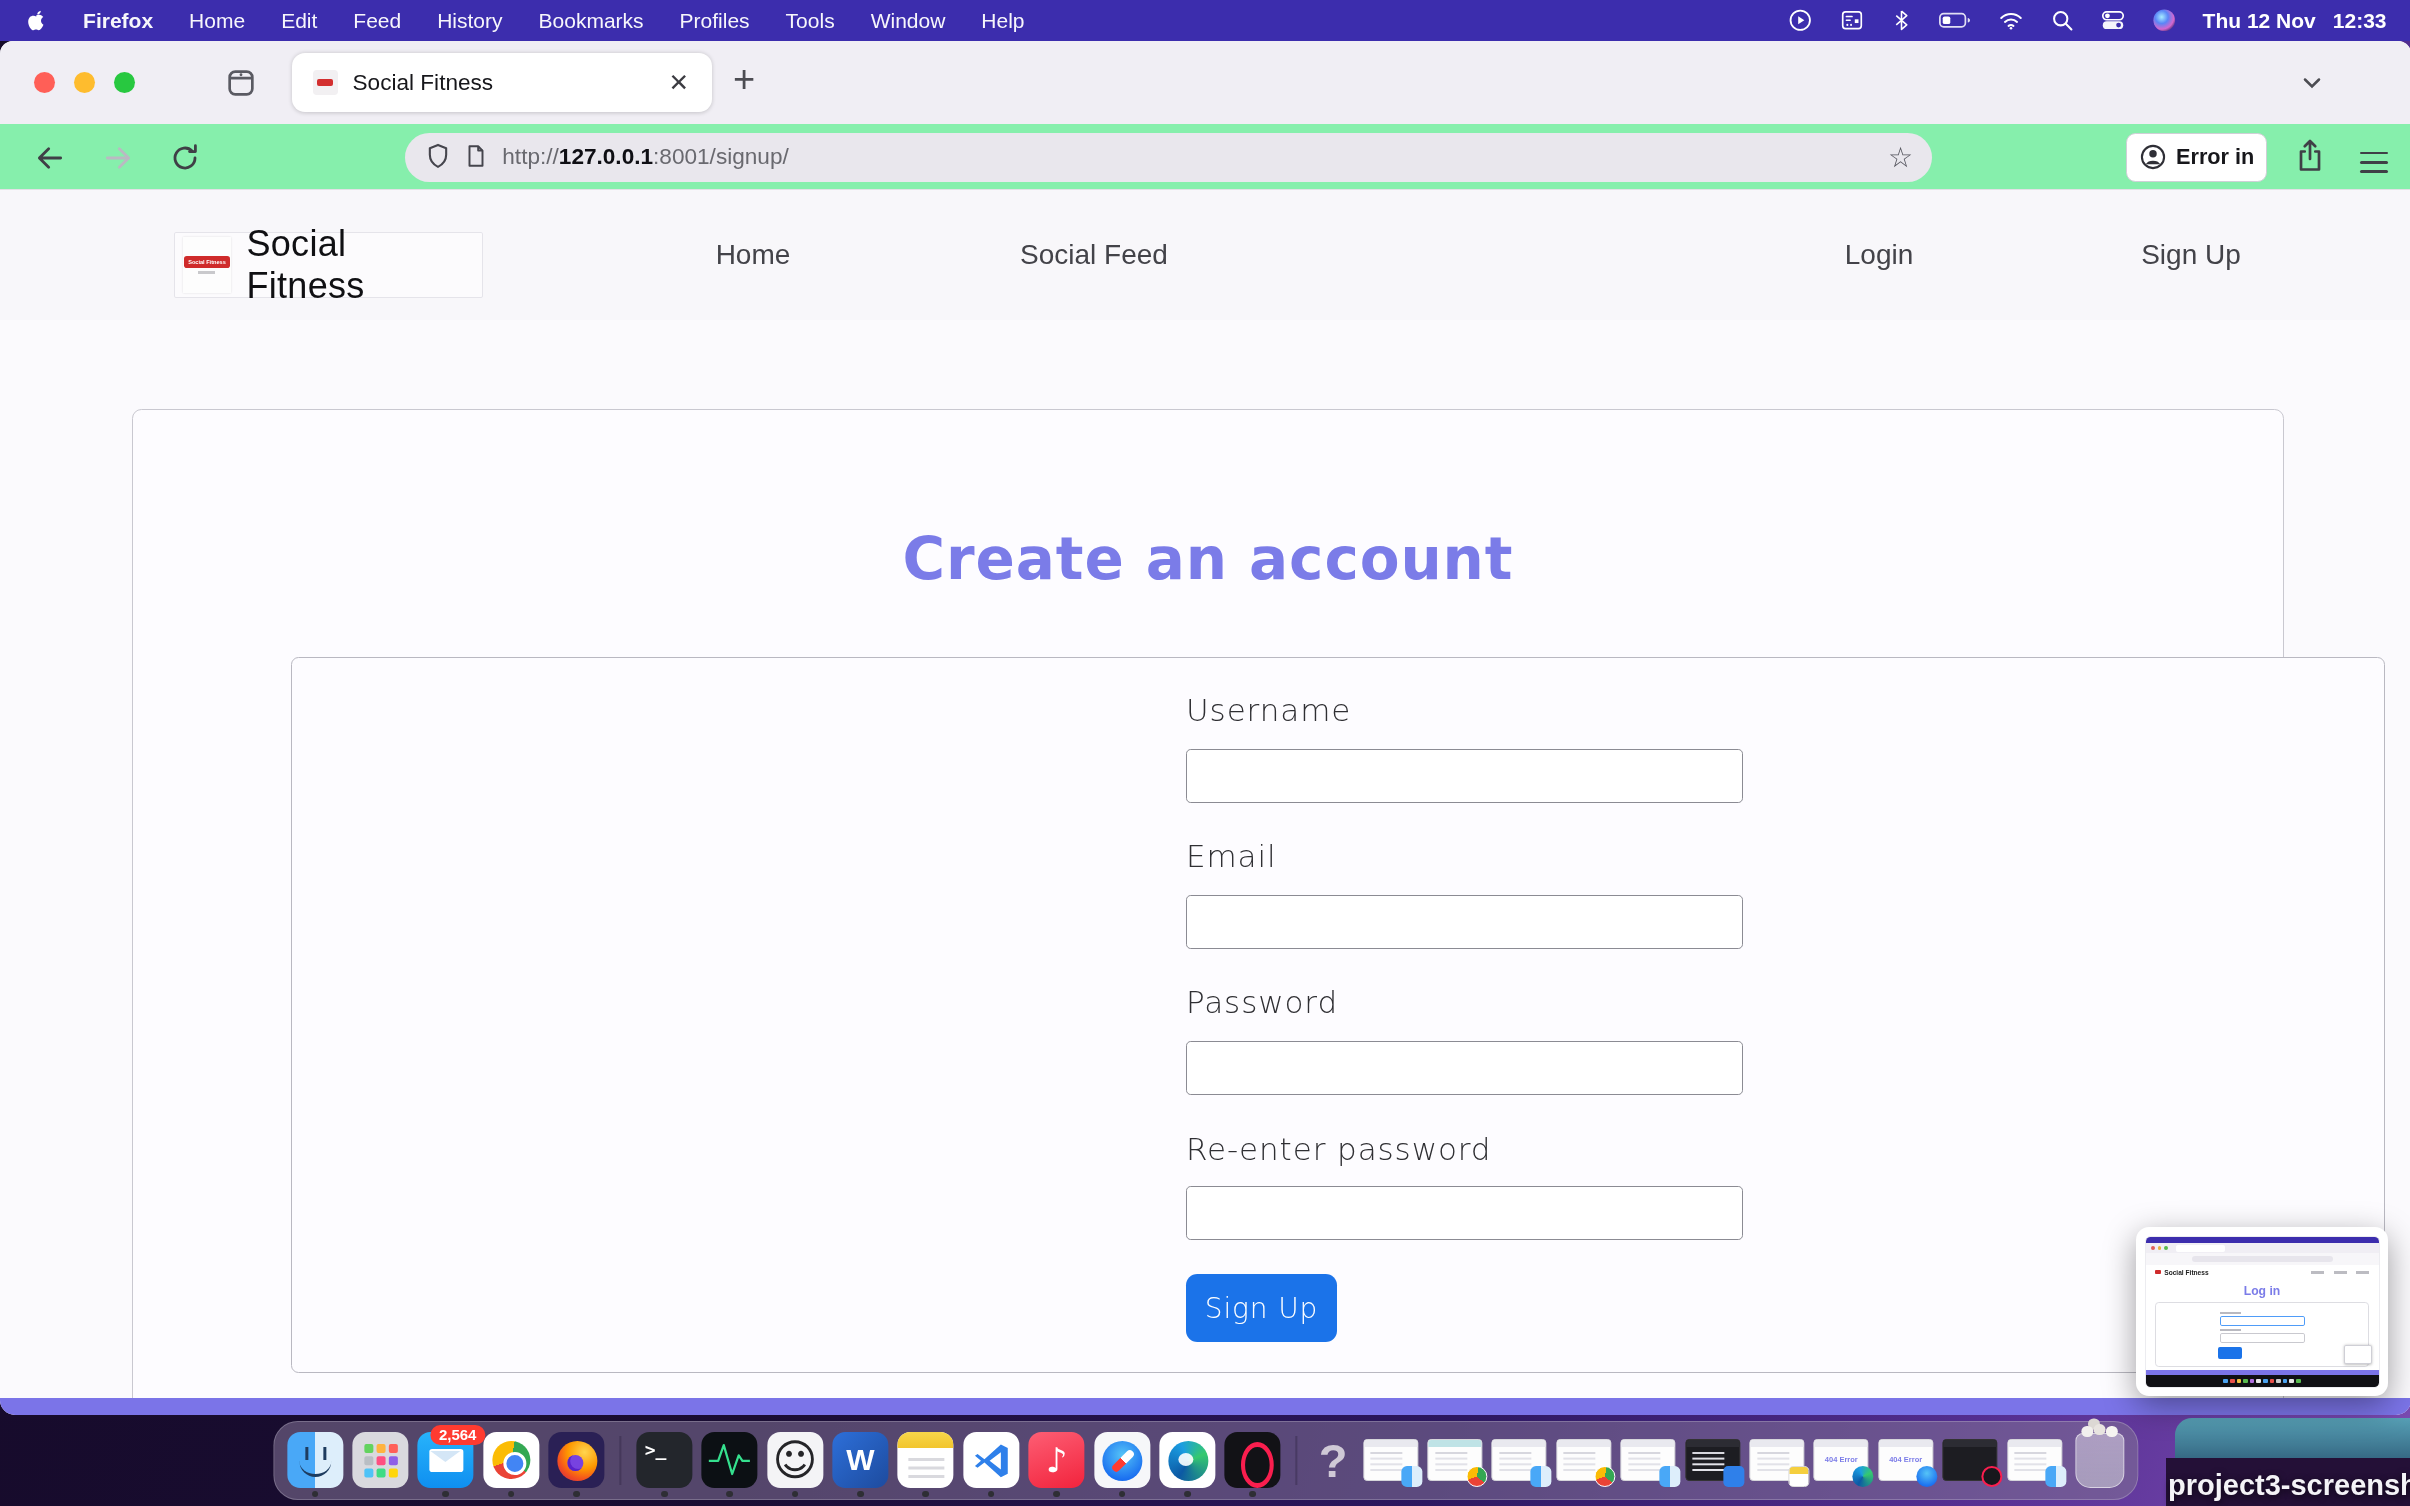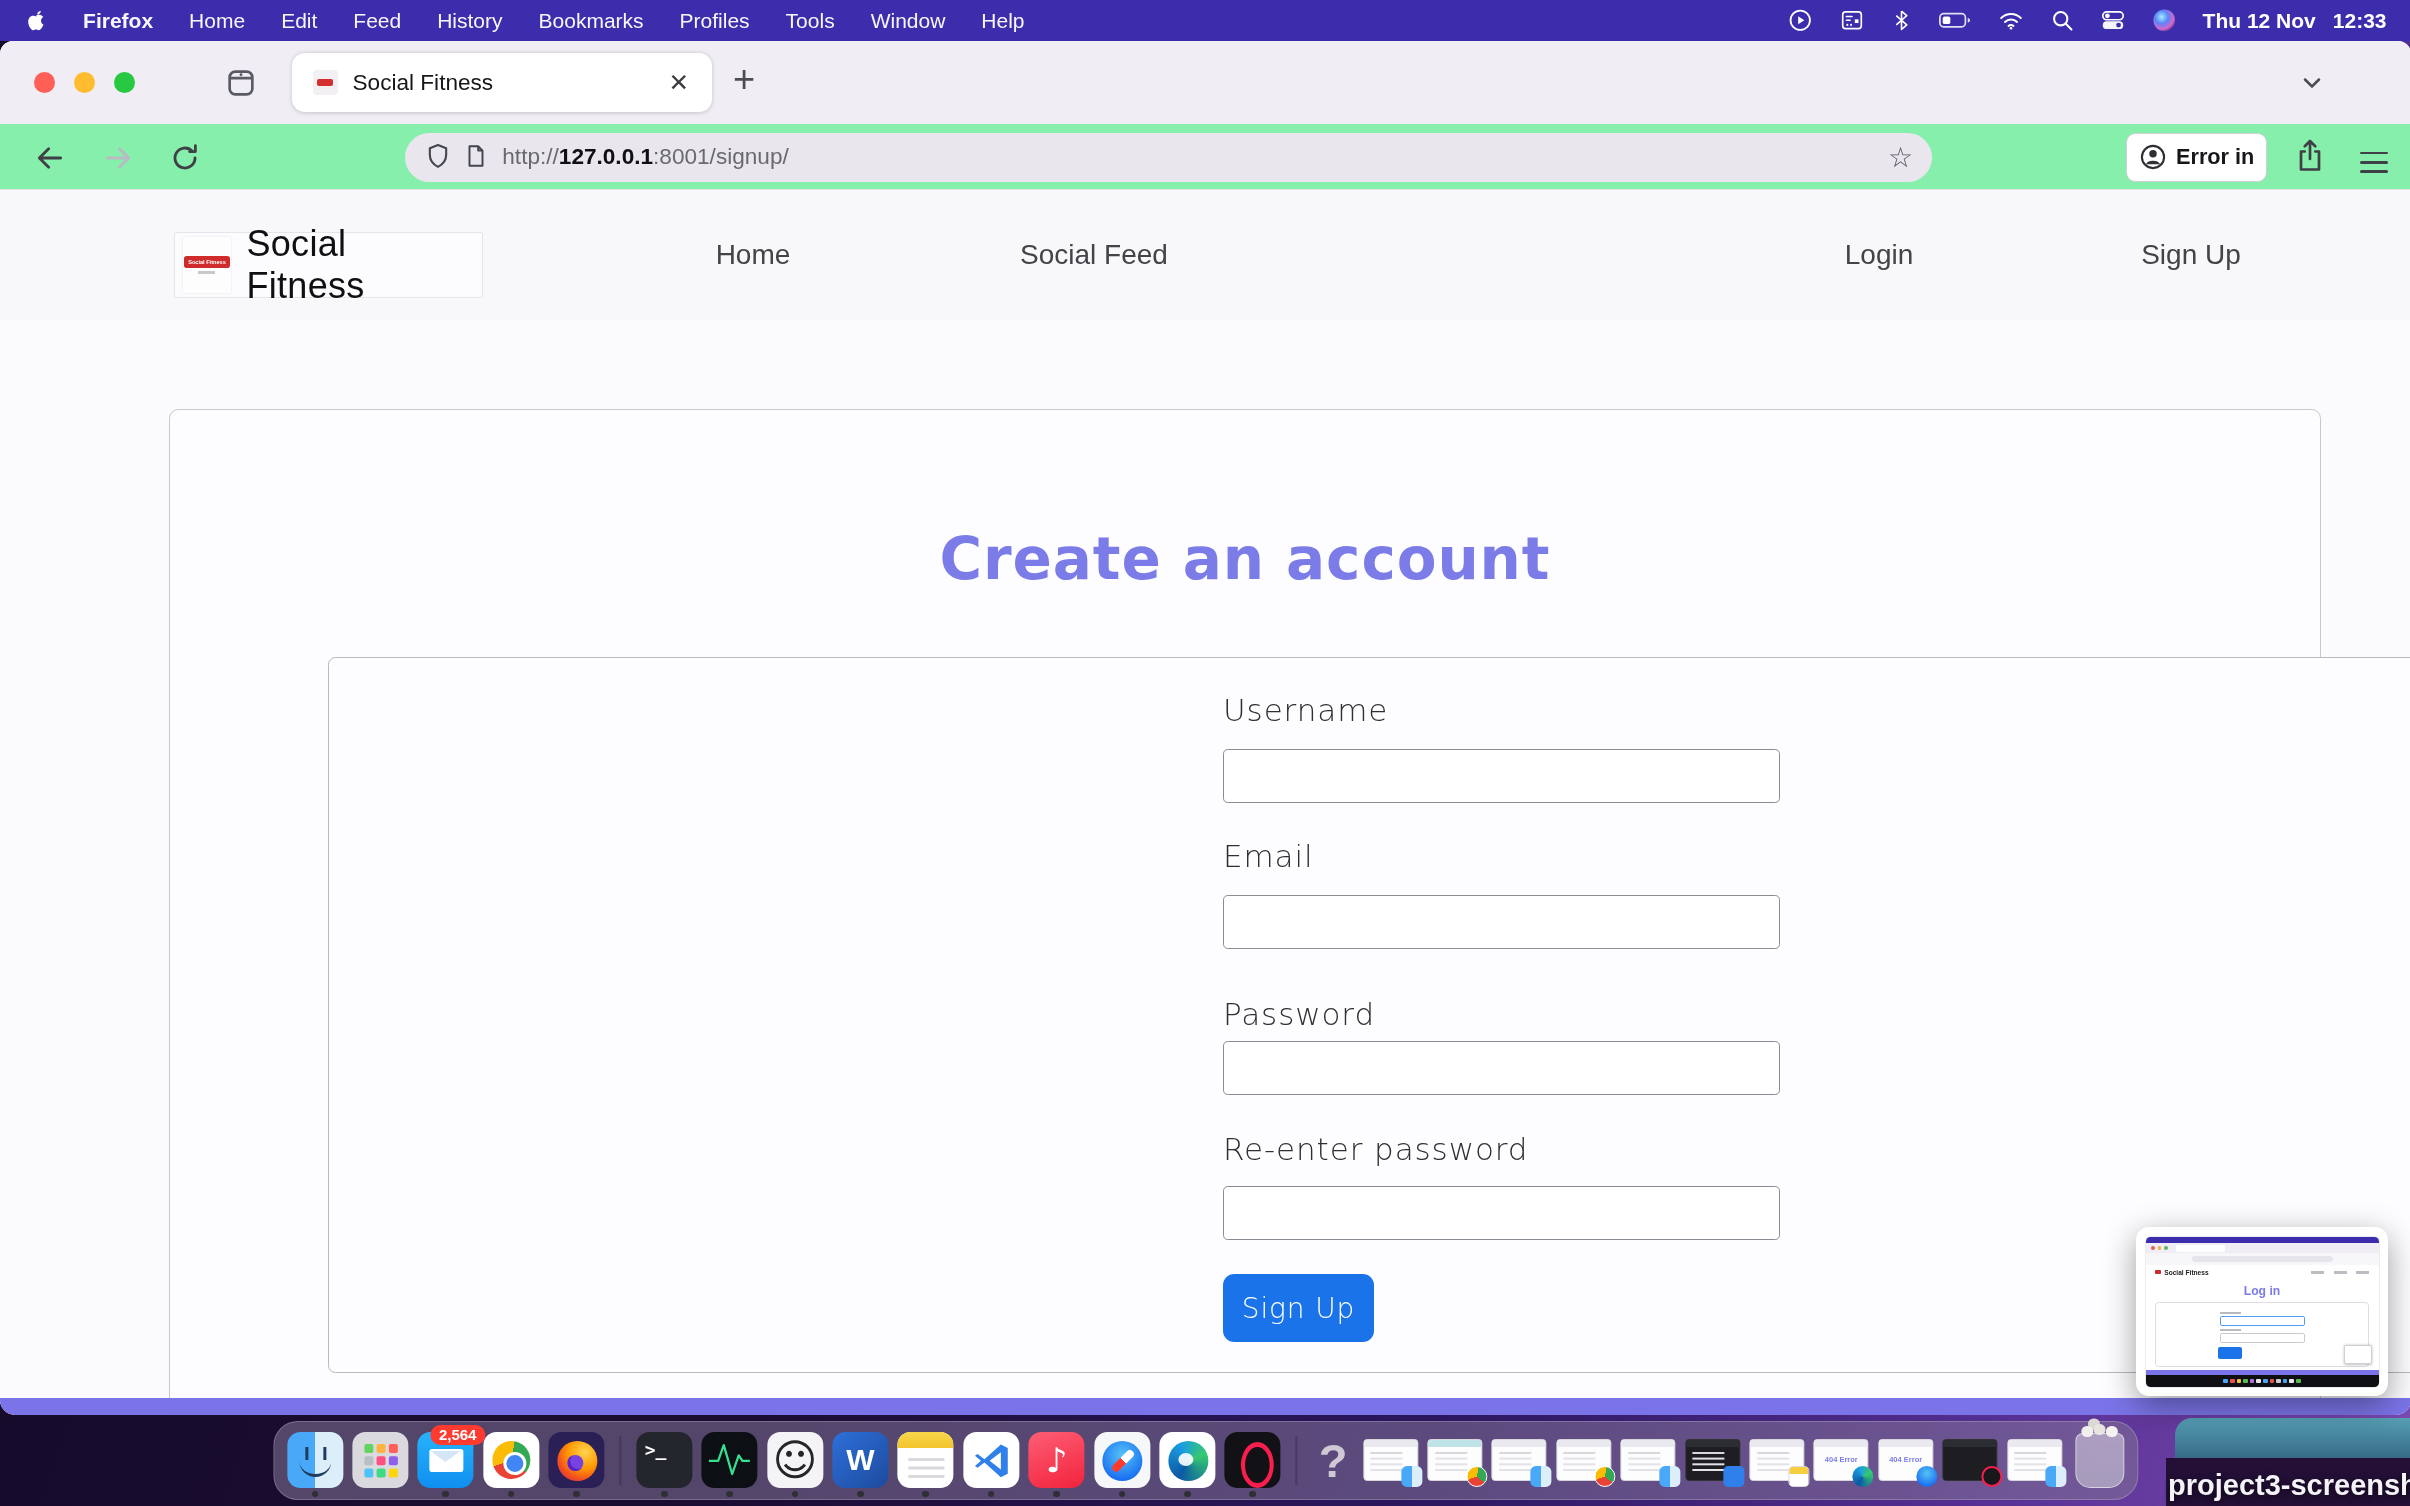--- a/index.html
+++ b/index.html
@@ -79,21 +79,21 @@
   .logo-badge { background:#cf2b2b; color:#fff; font-size:5.6px; font-weight:700; border-radius:2.8px; padding:2.8px 3.8px; white-space:nowrap; }
   .logo-sub { width:17px; height:2.8px; background:#c9c9cc; }
   .brand { font-size:36px; color:#101013; font-weight:500; letter-spacing:0.3px; }
   .navlink { position:absolute; top:50%; transform:translate(-50%,-50%); font-size:28px; color:#434349; }
   .nl-home { left:753px; } .nl-feed { left:1094px; } .nl-login { left:1879px; } .nl-signup { left:2191px; }
 
   
   .content { position:absolute; top:279px; left:0; right:0; bottom:17px; background:#fbfafd; }
   .outer-card {
     position:absolute; left:132px; top:89px; width:2152px; height:1059px;
-    background:#fdfcff; border:0.9px solid #c9c8d0; border-radius:9.4px;margin-left:37px;
+    background:#fdfcff; border:0.9px solid #c9c8d0; border-radius:9.4px;
   }
   .page-heading {
     position:absolute; left:0; right:0; top:115px; text-align:center;
     font-family:"DejaVu Sans", sans-serif; font-size:58px; font-weight:700;
     color:#7b7ce8; letter-spacing:0.9px;
   }
   .inner-card {
     position:absolute; left:158px; top:247px; width:2094px; height:716px;
     background:#fdfcff; border:0.9px solid #b9b8c1; border-radius:7.5px;
   }
@@ -101,21 +101,21 @@
   .f-label {
     font-family:"DejaVu Sans", sans-serif; font-weight:300; font-size:31px;
     color:#2f2f33; letter-spacing:0.9px;
   }
   .f-input {
     width:557px; height:54px; background:#fff; border:1.9px solid #8b8b93; border-radius:4.7px;
     outline:none; font-size:26px; padding:0 13px; font-family:"DejaVu Sans", sans-serif;
   }
   .lab-username { top:282px; } .in-username { top:339px; }
   .lab-email    { top:428px; } .in-email    { top:485px; }
-  .lab-password { top:586px; } .in-password { top:631px; }
+  .lab-password { top:574px; } .in-password { top:631px; }
   .lab-repass   { top:721px; } .in-repass   { top:776px; }
   .submit-btn {
     position:absolute; left:1053px; top:864px; width:151px; height:68px;
     background:#1b73e9; border:none; border-radius:11.3px; color:#fff;
     font-family:"DejaVu Sans", sans-serif; font-weight:300; font-size:28px; letter-spacing:0.9px;
   }
 
   
   .footer-strip { position:absolute; left:0; right:0; bottom:0; height:17px; background:#7b74e8; }
 

